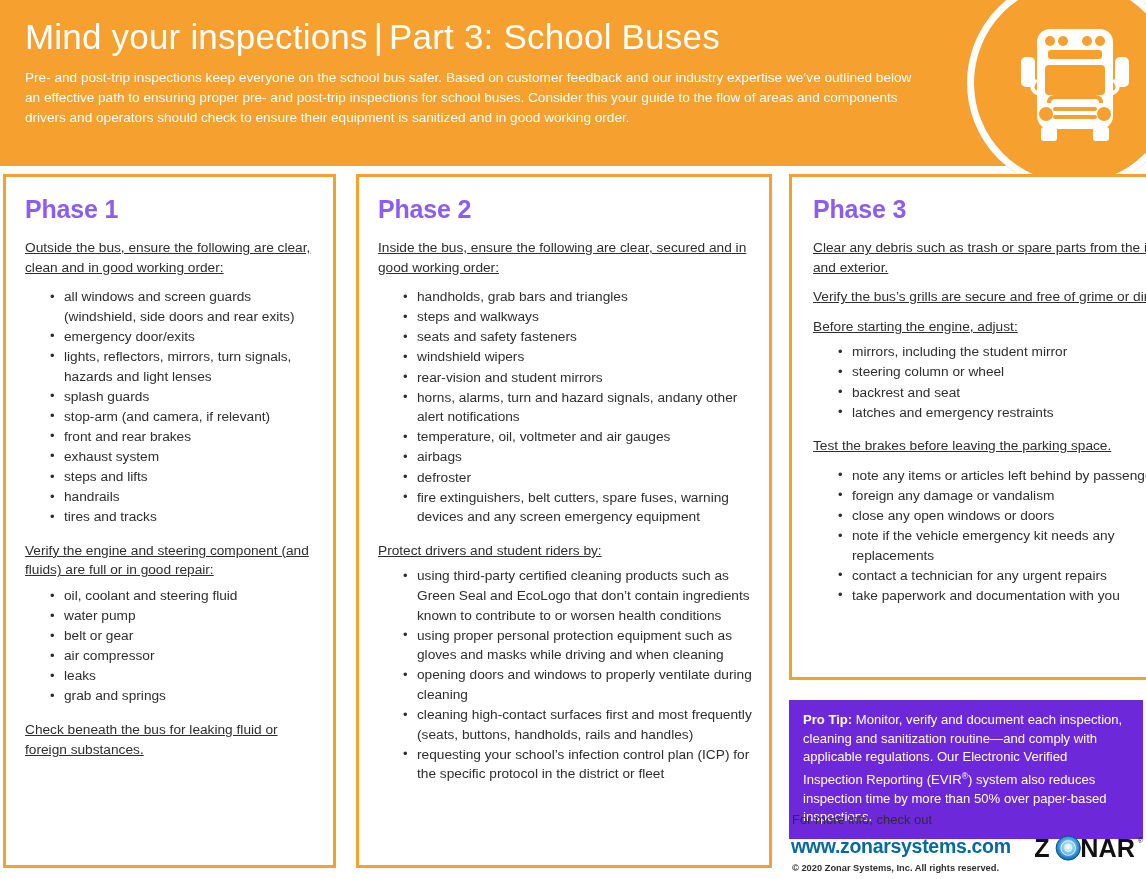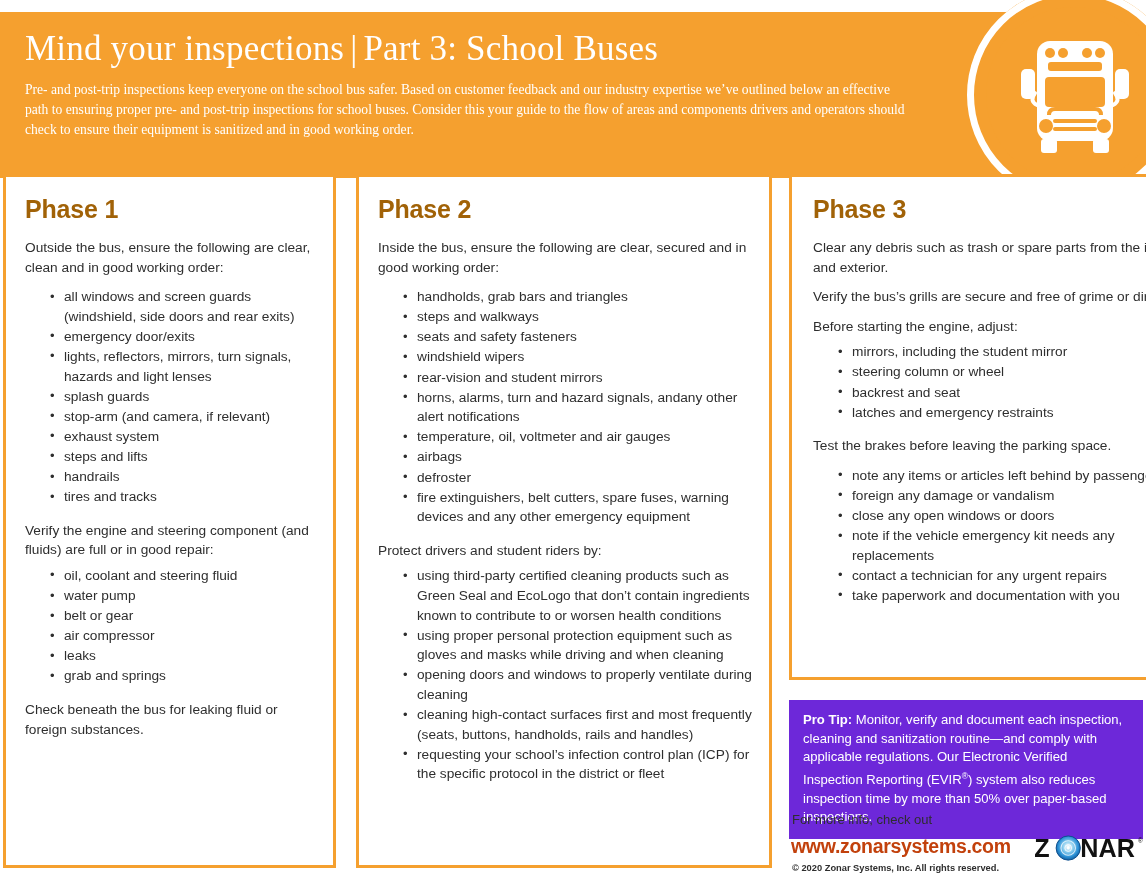--- a/index.html
+++ b/index.html
@@ -15,24 +15,23 @@
   #page {
     position: relative;
     width: 1146px;
     height: 879px;
     background: #ffffff;
   }
 
   
   .header {
     position: absolute;
-    left: 0; top: 12px;
+    left: 0; top: 0;
     width: 924px;
     height: 166px;
-    font-family: Liberation Serif, serif;
   }
   .header-band {
     position: absolute;
     left: 0; top: 0;
     width: 1011px;
     height: 166px;
     background: #f5a02f;
   }
   .header-circle-outer {
     position: absolute;
@@ -95,32 +94,33 @@
     background: #ffffff;
   }
   .card-1 { left: 3px;   top: 0;  width: 333px; height: 694px; }
   .card-2 { left: 356px; top: 0;  width: 416px; height: 694px; }
   .card-3 { left: 789px; top: 0;  width: 420px; height: 506px; }
 
   .card-inner { padding: 18px 17px 10px 19px; }
   .card-3 .card-inner { padding: 18px 16px 10px 21px; }
 
   .phase-title {
-    color: #a16207;
+    color: #8b5cf6;
     font-size: 25px;
     font-weight: bold;
     letter-spacing: -0.2px;
     margin-bottom: 14px;
   }
 
   .para {
     color: #2e2e2e;
     font-size: 13.7px;
     line-height: 19.6px;
     margin-bottom: 10px;
+    text-decoration: underline;
   }
   .para.tight { margin-bottom: 6px; }
   .para.spaced-top { margin-top: 14px; }
 
   ul.bullets {
     list-style: none;
     margin: 0 0 10px 0;
     padding: 0 0 0 25px;
   }
   ul.bullets li {
@@ -163,21 +163,21 @@
   .footer-line1 {
     position: absolute;
     left: 3px; top: 0;
     color: #2e2e2e;
     font-size: 13px;
     font-weight: 300;
   }
   .footer-url {
     position: absolute;
     left: 2px; top: 23px;
-    color: #c2410c;
+    color: #0369a1;
     font-size: 19.5px;
     font-weight: bold;
     letter-spacing: -0.3px;
   }
   .footer-copy {
     position: absolute;
     left: 3px; top: 51px;
     color: #2e2e2e;
     font-size: 9.3px;
     font-weight: bold;
@@ -235,20 +235,21 @@
     <div class="card card-1">
       <div class="card-inner">
         <div class="phase-title">Phase 1</div>
         <div class="para">Outside the bus, ensure the following are clear, clean and in good working order:</div>
         <ul class="bullets">
           <li>all windows and screen guards (windshield, side doors and rear exits)</li>
           <li>emergency door/exits</li>
           <li>lights, reflectors, mirrors, turn signals, hazards and light lenses</li>
           <li>splash guards</li>
           <li>stop-arm (and camera, if relevant)</li>
+          <li>front and rear brakes</li>
           <li>exhaust system</li>
           <li>steps and lifts</li>
           <li>handrails</li>
           <li>tires and tracks</li>
         </ul>
         <div class="para spaced-top tight">Verify the engine and steering component (and fluids) are full or in good repair:</div>
         <ul class="bullets">
           <li>oil, coolant and steering fluid</li>
           <li>water pump</li>
           <li>belt or gear</li>
@@ -267,21 +268,21 @@
         <ul class="bullets">
           <li>handholds, grab bars and triangles</li>
           <li>steps and walkways</li>
           <li>seats and safety fasteners</li>
           <li>windshield wipers</li>
           <li>rear-vision and student mirrors</li>
           <li>horns, alarms, turn and hazard signals, andany  other alert notifications</li>
           <li>temperature, oil, voltmeter and air gauges</li>
           <li>airbags</li>
           <li>defroster</li>
-          <li>fire extinguishers, belt cutters, spare fuses, warning devices and any other emergency equipment</li>
+          <li>fire extinguishers, belt cutters, spare fuses, warning devices and any screen emergency equipment</li>
         </ul>
         <div class="para spaced-top tight">Protect drivers and student riders by:</div>
         <ul class="bullets">
           <li>using third-party certified cleaning products such as Green Seal and EcoLogo that don’t contain ingredients known to contribute to or worsen health conditions</li>
           <li>using proper personal protection equipment such as gloves and masks while driving and when cleaning</li>
           <li>opening doors and windows to properly ventilate during cleaning</li>
           <li>cleaning high-contact surfaces first and most frequently (seats, buttons, handholds, rails and handles)</li>
           <li>requesting your school’s infection control plan (ICP) for the specific protocol in the district or fleet</li>
         </ul>
       </div>

